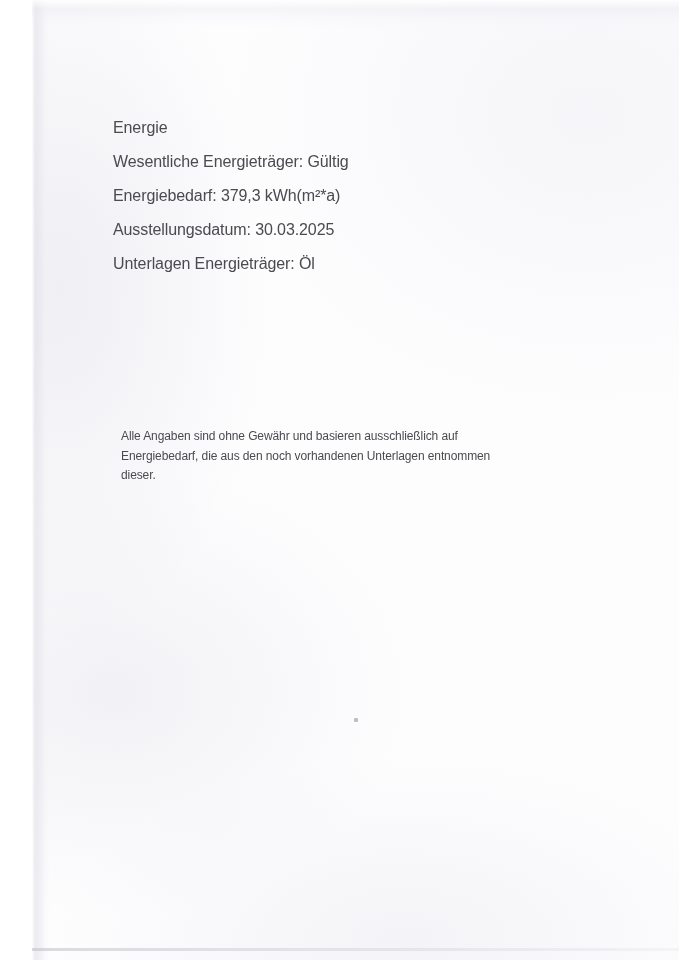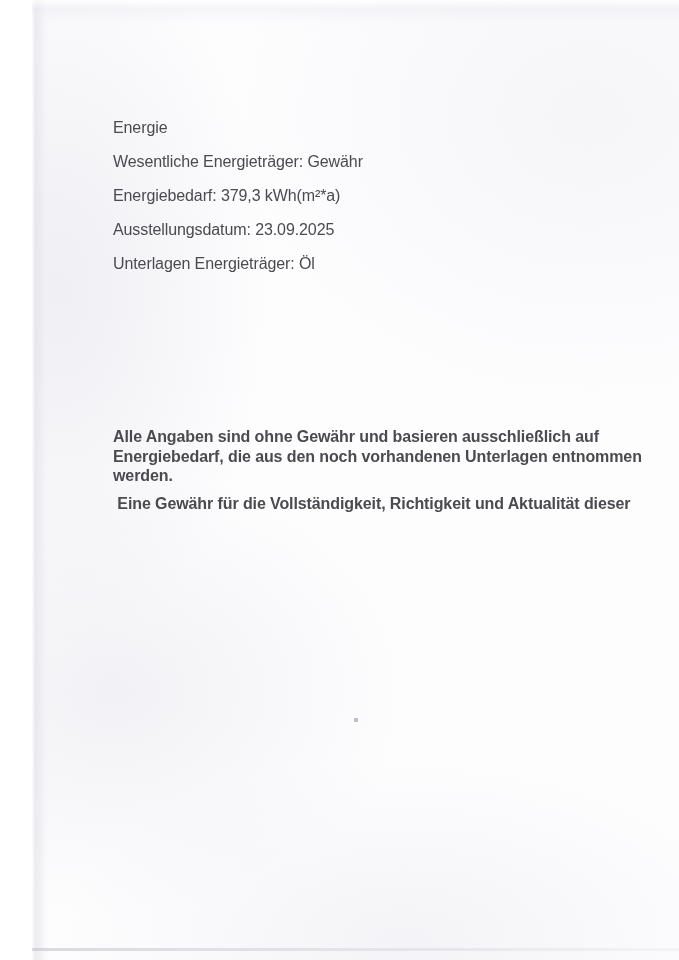--- a/index.html
+++ b/index.html
@@ -79,55 +79,53 @@
     letter-spacing: -0.1px;
   }
   .field-line {
     display: block;
     height: 34px;
     line-height: 34px;
     white-space: pre;
   }
   .para {
     position: absolute;
-    left: 81px;
-    font-size: 16px;
+    left: 89px;
+    font-size: 12px;
     letter-spacing: -0.1px;
-    font-weight: bold;
   }
   .para-1 { top: 427px; }
   .para-2 { top: 494px; }
   .para-line {
     display: block;
     line-height: 19.5px;
     white-space: pre;
   }
 </style>
 </head>
 <body>
 
 <div class="scan-page">
 
   <div class="edge-left"></div>
   <div class="edge-top"></div>
 
   <div class="fields">
     <span class="field-line">Energie</span>
-    <span class="field-line">Wesentliche Energieträger: Gewähr</span>
+    <span class="field-line">Wesentliche Energieträger: Gültig</span>
     <span class="field-line">Energiebedarf: 379,3 kWh(m²*a)</span>
-    <span class="field-line">Ausstellungsdatum: 23.09.2025</span>
+    <span class="field-line">Ausstellungsdatum: 30.03.2025</span>
     <span class="field-line">Unterlagen Energieträger: Öl</span>
   </div>
 
   <div class="para para-1">
     <span class="para-line">Alle Angaben sind ohne Gewähr und basieren ausschließlich auf</span>
     <span class="para-line">Energiebedarf, die aus den noch vorhandenen Unterlagen entnommen</span>
-    <span class="para-line">werden.</span>
+    <span class="para-line">dieser.</span>
   </div>
 
   <div class="para para-2">
-    <span class="para-line"> Eine Gewähr für die Vollständigkeit, Richtigkeit und Aktualität dieser</span>
   </div>
 
   <div class="speck"></div>
   <div class="edge-bottom-line"></div>
 
 </div>
 
 </body></html>

